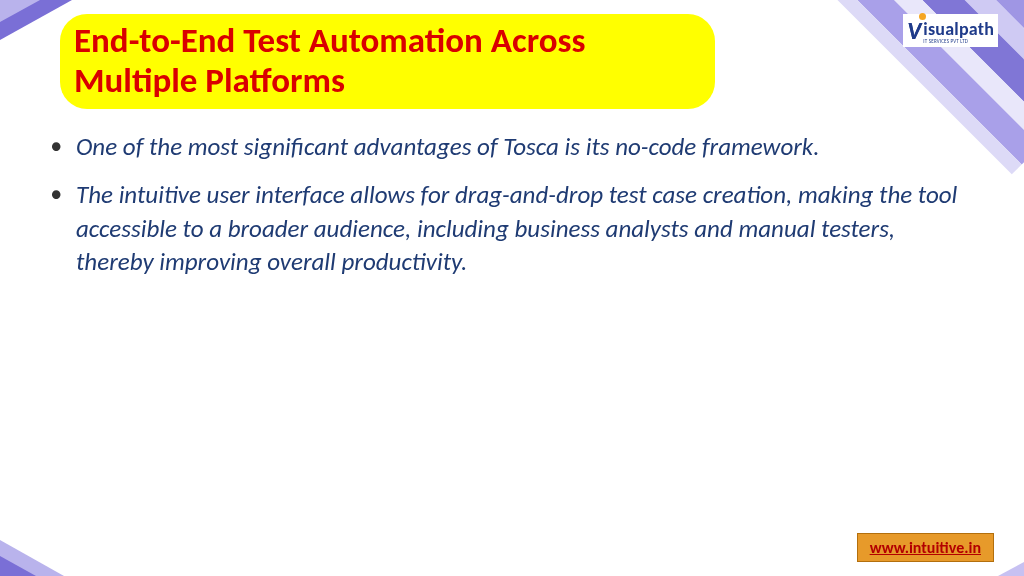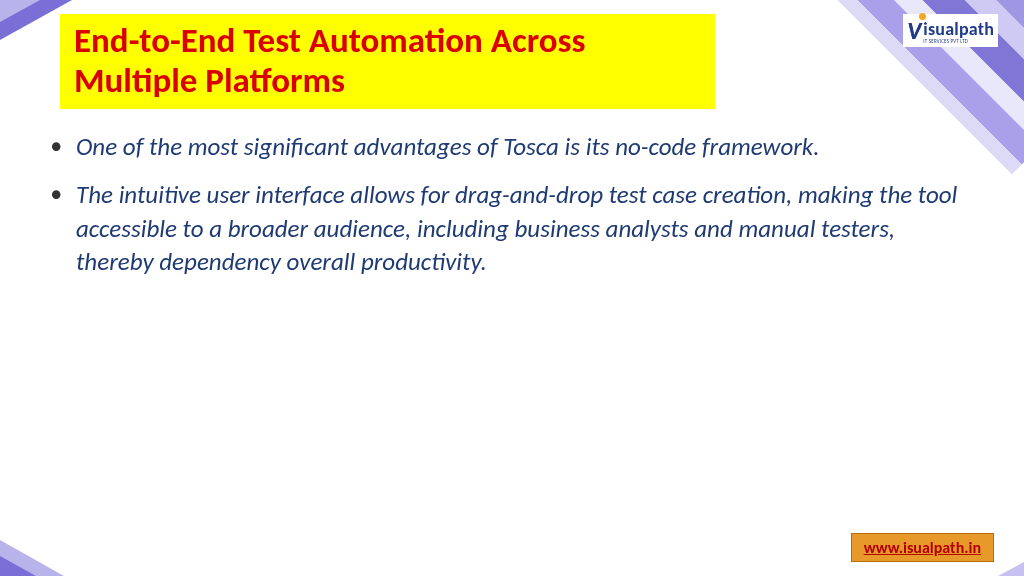--- a/index.html
+++ b/index.html
@@ -109,20 +109,21 @@
 
   
   .title-bar {
     position: absolute;
     top: 14px;
     left: 60px;
     width: 655px;
     background: #ffff00;
     padding: 6px 14px 8px 14px;
     line-height: 1.15;
+    border-radius: 27px;
   }
   .title-bar h1 {
     font-size: 35px;
     font-weight: 700;
     color: #d90000;
   }
 
   
   .content {
     position: absolute;
@@ -190,17 +191,17 @@
   </span>
 </div>
 
 <div class="title-bar">
   <h1>End-to-End Test Automation Across Multiple Platforms</h1>
 </div>
 
 <div class="content">
   <ul>
     <li>One of the most significant advantages of Tosca is its no-code framework.</li>
-    <li>The intuitive user interface allows for drag-and-drop test case creation, making the tool accessible to a broader audience, including business analysts and manual testers, thereby dependency overall productivity.</li>
+    <li>The intuitive user interface allows for drag-and-drop test case creation, making the tool accessible to a broader audience, including business analysts and manual testers, thereby improving overall productivity.</li>
   </ul>
 </div>
 
-<a class="footer-link">www.isualpath.in</a>
+<a class="footer-link">www.intuitive.in</a>
 
 </body></html>

